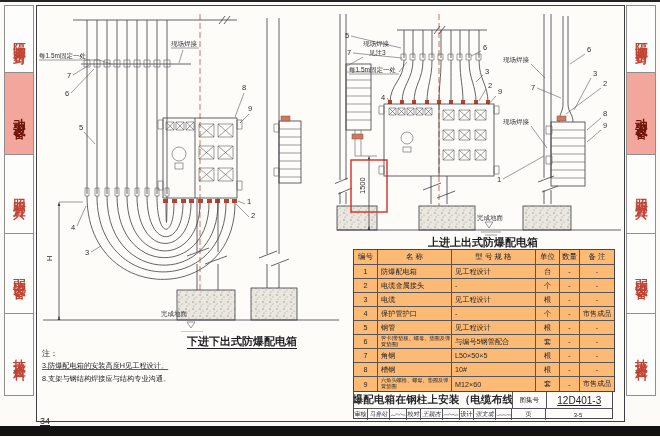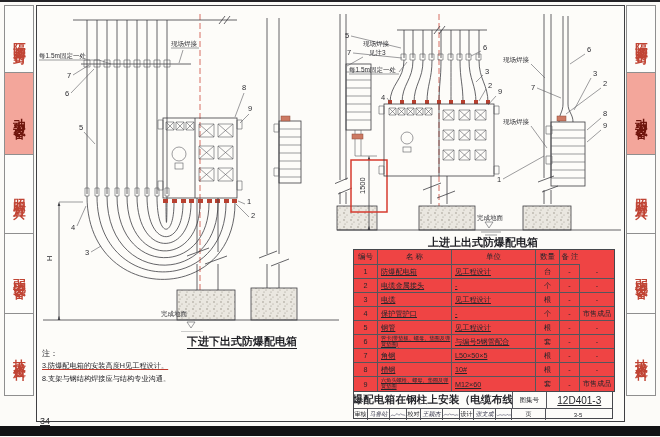--- a/index.html
+++ b/index.html
@@ -34,28 +34,28 @@
   .cap{position:absolute;font-size:11px;font-weight:bold;text-align:center;color:#1f1f24;}
   .cap u{text-decoration:none;border-bottom:1.2px solid #1f1f24;padding-bottom:1px;}
   .capL{left:100px;top:328px;width:210px;}
   .capR{left:316px;top:229px;width:260px;}
   .notes{position:absolute;left:5px;top:342px;width:300px;font-size:7.2px;line-height:12.4px;
          white-space:nowrap;color:#222227;}
   .note-title{font-size:8px;}
   .red-u{text-decoration:underline;text-decoration-color:#c0392b;}
   
   .bom{position:absolute;left:316px;top:243px;width:260px;border:1px solid #46474c;
-       font-size:7.2px;color:#26262b;background:#ef4444;}
+       font-size:7.2px;color:#26262b;background:#fdba74;}
   .brow{display:grid;grid-template-columns:24px 74px 84px 24px 20px 34px;height:14px;}
   .brow.head{height:15px;font-size:7.5px;}
   .bcell{border-right:.8px solid #55565c;border-bottom:.8px solid #55565c;display:flex;
          align-items:center;justify-content:center;overflow:hidden;white-space:nowrap;}
   .bcell:last-child{border-right:none;}
   .brow:last-child .bcell{border-bottom:none;}
-  .bcell.c1,.bcell.c2{justify-content:flex-start;padding-left:3px;text-decoration:underline;}
+  .bcell.c1,.bcell.c2{justify-content:flex-start;padding-left:3px;}
   .bcell.tiny{font-size:5.2px;white-space:normal;line-height:5.6px;}
   
   .tblock{position:absolute;left:316px;top:385px;width:260px;height:28px;border:1px solid #46474c;
           box-sizing:border-box;background:#fdfcf9;}
   .trow1{display:flex;height:16px;border-bottom:.8px solid #55565c;}
   .trow2{display:flex;height:11px;font-size:6px;}
   .tcell{border-right:.8px solid #55565c;display:flex;align-items:center;justify-content:center;
          overflow:hidden;white-space:nowrap;box-sizing:border-box;}
   .tcell:last-child{border-right:none;}
   .t-title{width:160px;font-size:10.5px;font-weight:bold;letter-spacing:.2px;}
@@ -326,20 +326,21 @@
     <div class="notes">
       <div class="note-title">注：</div>
       <div class="note-line red-u">3.防爆配电箱的安装高度H见工程设计。</div>
       <div class="note-line">8.支架与钢结构焊接应与结构专业沟通。</div>
     </div>
 
     <div class="bom">
       <div class="brow head">
         <div class="bcell">编号</div>
         <div class="bcell">名  称</div>
+        <div class="bcell">型 号 规 格</div>
         <div class="bcell">单位</div>
         <div class="bcell">数量</div>
         <div class="bcell">备 注</div>
       </div>
       <div>
           <div class="brow">
             <div class="bcell c0">1</div>
             <div class="bcell c1">防爆配电箱</div>
             <div class="bcell c2">见工程设计</div>
             <div class="bcell c3">台</div>

